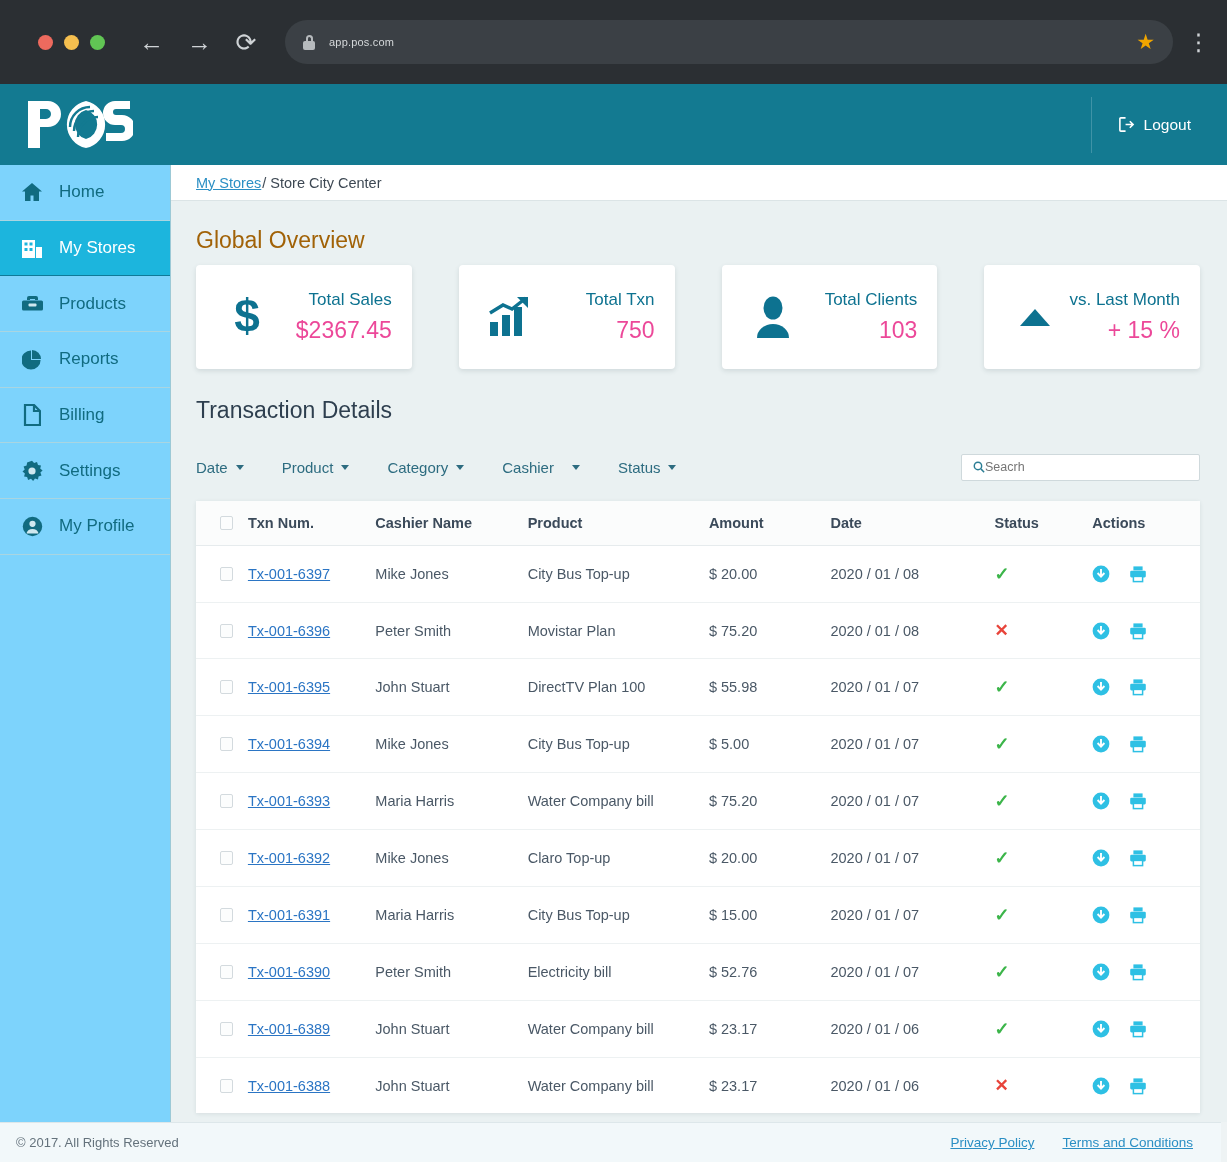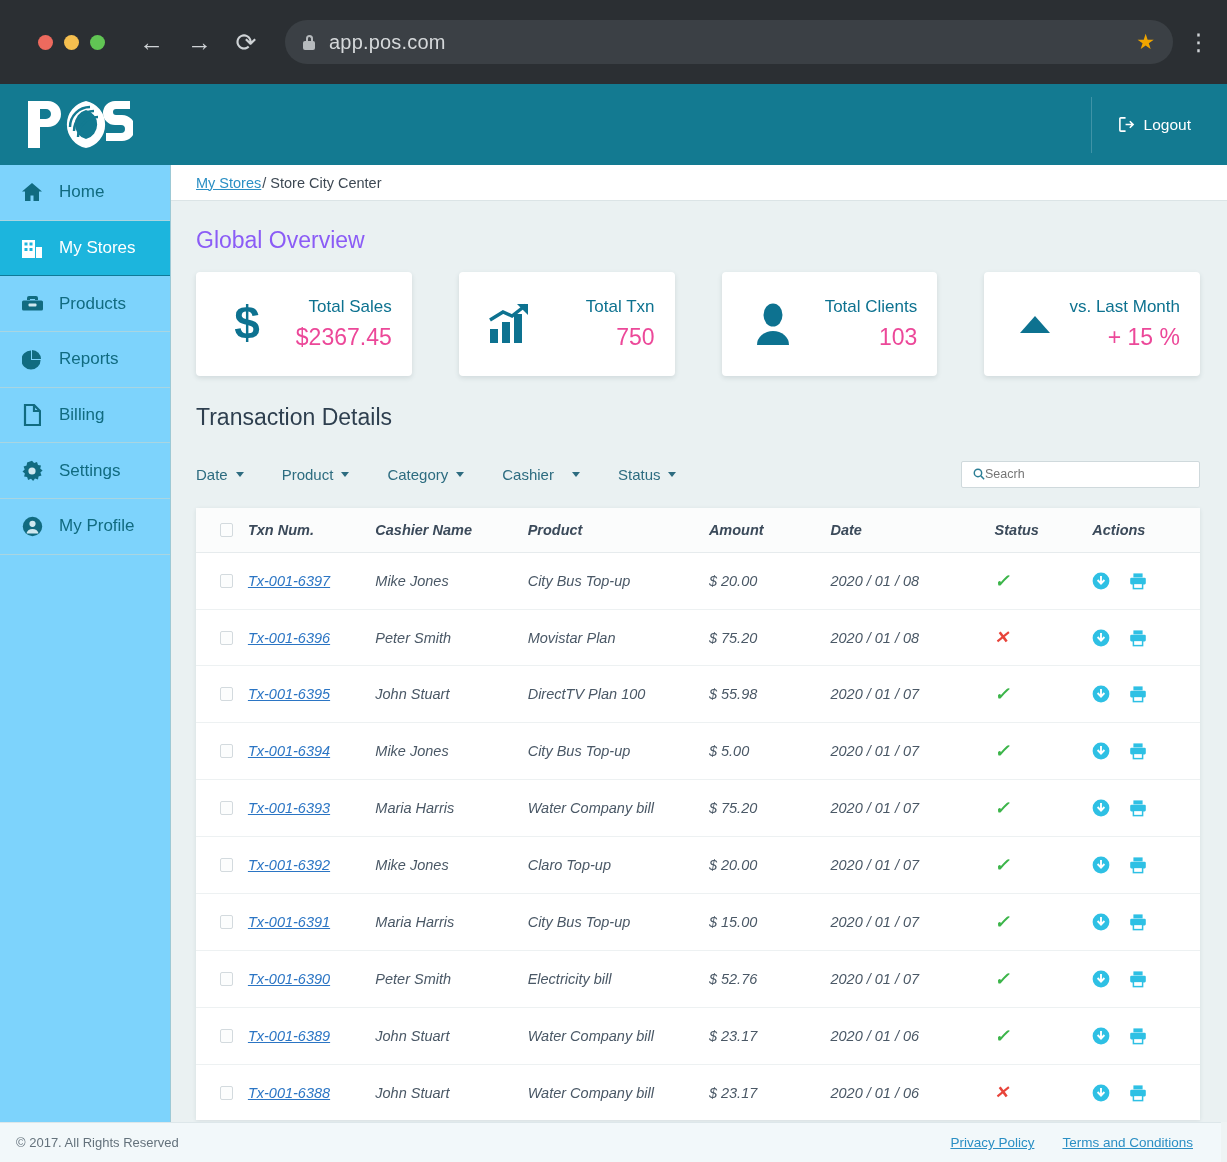--- a/index.html
+++ b/index.html
@@ -24,21 +24,21 @@
   .nav-btns { display:flex; align-items:center; gap: 26px; margin-right: 28px; }
   .nav-btn { color:#cfd3d6; font-size: 25px; line-height: 1; width:22px; text-align:center;}
   .url-bar {
     flex: 1; height: 44px; background: #3b4045; border-radius: 22px;
     display:flex; align-items:center; padding: 0 18px; gap: 14px;
     margin-right: 14px;
   }
   .lock { width: 12px; height: 15px; position: relative; flex:none; }
   .lock .body { position:absolute; bottom:0; width:12px; height:9px; background:#b6babd; border-radius:2px; }
   .lock .shackle { position:absolute; top:0; left:2.5px; width:7px; height:7px; border:2px solid #b6babd; border-bottom:none; border-radius:4px 4px 0 0; }
-  .url-text { color:#d5d8da; font-size: 20px; letter-spacing:.2px; }
+  .url-text { color:#d5d8da; font-size: 11px; letter-spacing:.2px; }
   .star { color:#f0a500; font-size: 21px; margin-left:auto; }
   .kebab { color:#cfd3d6; font-size: 23px; letter-spacing:0; width:20px; text-align:center; }
 
   
   .app-header {
     height: 81px; background: #137a91;
     display:flex; align-items:center; position:relative;
   }
   .logo { margin-left: 26px; width: 107px; height: 55px; }
   .user-block {
@@ -67,21 +67,21 @@
   .content { flex:1; background:#eaf1f2; position:relative; }
   .breadcrumb {
     height: 36px; background:#fff; border-bottom:1px solid #dbe4e6;
     display:flex; align-items:center; padding-left: 25px;
     font-size: 14.5px; color:#3d4853;
   }
   .breadcrumb a { color:#2b8fc4; text-decoration: underline; }
   .crumb-sep { margin: 0 4px 0 1px; }
 
   .main { padding: 26px 27px 0 25px; }
-  .h1 { font-size: 23px; color:#8b5cf6; font-weight: normal; margin-bottom: 18px; }
+  .h1 { font-size: 23px; color:#a16207; font-weight: normal; margin-bottom: 11px; }
 
   
   .cards { display:flex; gap: 47px; }
   .card {
     flex:1; height: 104px; background:#fff; border-radius: 4px;
     box-shadow: 0 2px 5px rgba(40,60,70,.13);
     display:flex; align-items:center; padding: 0 20px 0 22px;
     position:relative;
   }
   .card-ico { width: 58px; flex:none; display:flex; align-items:center; justify-content:center; color:#0d7290;}
@@ -99,21 +99,21 @@
   .caret { width:0;height:0;border-left:4.5px solid transparent;border-right:4.5px solid transparent;border-top:5px solid #2d6c80; }
   .search-box {
     margin-left:auto; width: 239px; height: 27px; background:#fff;
     border:1px solid #cfd9dc; border-radius:2px;
     display:flex; align-items:center; gap:0; padding: 0 11px;
   }
   .search-ico { width:12px;height:12px;flex:none; }
   .search-inp { border:none; outline:none; font-size:12.5px; color:#8c9aa2; font-family:inherit; width:100%; background:transparent; }
 
   
-  .table-wrap { margin-top: 17px; background:#fff; box-shadow: 0 1px 4px rgba(40,60,70,.10); font-style: italic; }
+  .table-wrap { margin-top: 17px; background:#fff; box-shadow: 0 1px 4px rgba(40,60,70,.10); }
   table { width:100%; border-collapse: collapse; }
   thead th {
     font-size: 14.5px; color:#3b4a5a; font-weight: bold;
     text-align:left; padding: 14px 0 14px 0; background:#fbfcfc;
     border-bottom:1px solid #e6ebed;
   }
   tbody td { font-size: 14.5px; color:#4a5866; padding: 17px 0; border-bottom:1px solid #edf1f2; }
   tbody tr:last-child td { border-bottom:none; }
   .c-chk { width: 52px; padding-left: 24px !important; }
   .c-txn { width: 128px; }

